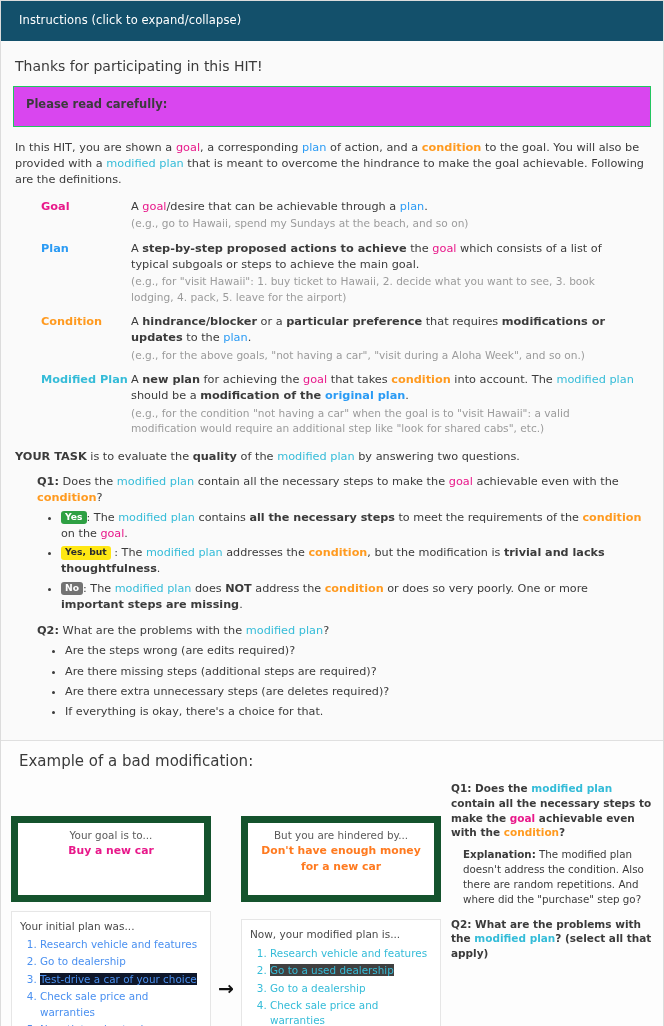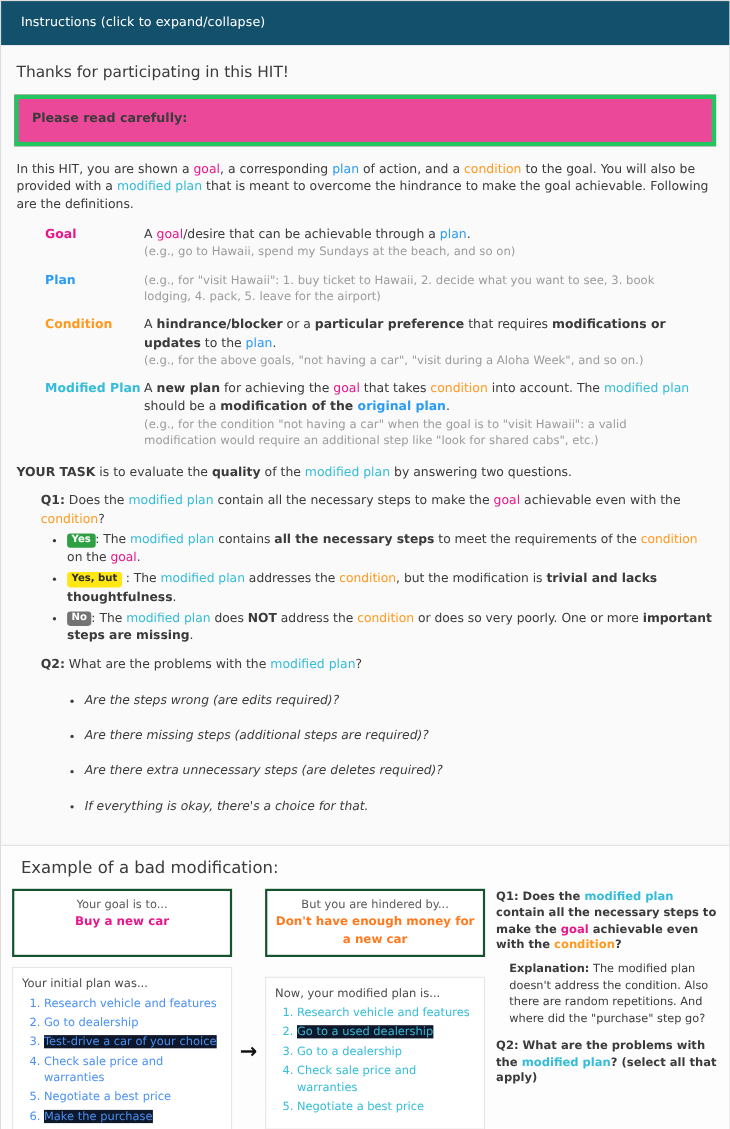--- a/index.html
+++ b/index.html
@@ -23,22 +23,22 @@
     color: #ffffff;
     padding: 11px 14px 12px 18px;
     font-size: 11.5px;
     cursor: pointer;
     letter-spacing: .1px;
   }
   .instr-body { padding: 12px 12px 10px 12px; }
   .thanks { margin: 3px 0 10px 2px; font-size: 14px; }
 
   .read-box {
-    border: 4px solid #22c55e;
-    background: #ec4899;
+    border: 1px solid #22c55e;
+    background: #d946ef;
     padding: 9px 12px 10px 12px;
     margin-bottom: 13px;
   }
   .read-box .rb-title { font-weight: bold; margin-bottom: 3px; font-size: 11.5px; }
   .read-box ul { margin: 4px 0 0 0; padding-left: 22px; }
   .read-box li { margin: 4px 0; font-size: 11.3px; }
 
   .intro { margin: 0 2px 10px 2px; font-size: 11.3px; }
 
   
@@ -52,26 +52,26 @@
   }
   .def-desc { flex: 1 1 auto; padding-right: 14px; font-size: 11.3px; }
   .def-eg { color: #9b9b9b; font-size: 10.6px; display:block; margin-top:1px; }
 
   .task-line { margin: 12px 2px 9px 2px; font-size: 11.3px; }
 
   .qblock { margin-left: 24px; }
   .qblock .qhead { font-size: 11.3px; margin-bottom: 3px; }
   .qblock ul { margin: 2px 0 10px 0; padding-left: 24px; }
   .qblock li { margin: 3px 0; font-size: 11.2px; }
-  .q2list ul li { margin: 16px; font-style: italic; }
+  .q2list ul li { margin: 4px; }
 
   
   .k-goal { color: #e8188a; }
   .k-plan { color: #2b9bf4; }
-  .k-cond { color: #ff9a1f; }
+  .k-cond { color: #ff9a1f; font-weight: bold; }
   .k-mplan { color: #35bcd8; }
   .k-oplan { color: #2b9bf4; }
   b, strong { color: inherit; }
 
   
   .badge {
     display:inline-block;
     border-radius: 3px;
     padding: 0px 4px 1px 4px;
     font-size: 9.2px;
@@ -88,40 +88,40 @@
     border-top: 1px solid #e0e0e0;
     padding: 8px 10px 14px 10px;
     background: #fdfdfd;
   }
   .example-title { font-size: 15px; color:#3b3b3b; margin: 2px 0 8px 8px; font-weight: normal;}
   .ex-cols { display:flex; align-items:flex-start; }
   .ex-left { width: 430px; flex:0 0 430px; }
   .ex-right { flex:1 1 auto; padding-left: 10px; }
 
   .ex-top { display:flex; }
-  .ex-top .cell { border:2px solid #14532d; background:#ffffff; padding:5px 6px 6px 6px; text-align:center; }
+  .ex-top .cell { border:7px solid #14532d; background:#ffffff; padding:5px 6px 20px 6px; text-align:center;margin-top:35px; }
   .ex-top .cell.g { width:200px; flex:0 0 200px; }
   .ex-top .spacer { width:30px; flex:0 0 30px; }
   .ex-top .cell.c { width:200px; flex:0 0 200px; }
   .lbl-small { font-size:10.4px; color:#5a5a5a; }
   .val-goal { font-weight:bold; color:#e8188a; font-size:10.8px; }
   .val-cond { font-weight:bold; color:#ff7a1f; font-size:10.8px; }
 
   .ex-mid { display:flex; align-items:center; margin-top:9px; }
   .plan-card { border:1px solid #e6e6e6; background:#ffffff; padding:7px 8px 9px 8px; min-height:108px; }
   .plan-card.g { width:200px; flex:0 0 200px; }
   .plan-card.c { width:200px; flex:0 0 200px; }
   .arrow-cell { width:30px; flex:0 0 30px; text-align:center; font-size:19px; font-weight:bold; color:#111; }
   .plan-head { font-size:10.5px; color:#4a4a4a; margin-bottom:3px; }
   .plan-card ol { margin:3px 0 0 0; padding-left: 20px; }
   .plan-card ol li { margin:2.5px 0; font-size:10.4px; }
   .ol-blue li { color:#4a90f0; }
   .ol-cyan li { color:#35bcd8; }
   .hl-blue { background:#0f172a; }
-  .hl-cyan { background:#0f172a; }
+  .hl-cyan { background:#404040; }
 
   .ex-q { font-size:10.5px; font-weight:bold; margin-bottom:7px; line-height:1.4;}
   .ex-ans { font-size:10.3px; margin: 0 0 6px 12px; }
   .ex-expl { font-size:10.3px; margin: 0 0 10px 12px; line-height:1.45; }
   .ex-q2 { font-size:10.5px; font-weight:bold; margin-bottom:6px; line-height:1.4;}
 </style>
 </head>
 <body>
 
 <div class="instr-panel">
@@ -141,20 +141,21 @@
       <div class="def-row">
         <div class="def-term k-goal">Goal</div>
         <div class="def-desc">
           <span>A <span class="k-goal">goal</span>/desire that can be achievable through a <span class="k-plan">plan</span>.</span>
           <span class="def-eg">(e.g., go to Hawaii, spend my Sundays at the beach, and so on)</span>
         </div>
       </div>
       <div class="def-row">
         <div class="def-term k-plan">Plan</div>
         <div class="def-desc">
+          <span>A <b>step-by-step proposed actions to achieve</b> the <span class="k-goal">goal</span> which consists of a list of typical subgoals or steps to achieve the main goal.</span>
           <span class="def-eg">(e.g., for "visit Hawaii": 1. buy ticket to Hawaii, 2. decide what you want to see, 3. book lodging, 4. pack, 5. leave for the airport)</span>
         </div>
       </div>
       <div class="def-row">
         <div class="def-term k-cond">Condition</div>
         <div class="def-desc">
           <span>A <b>hindrance/blocker</b> or a <b>particular preference</b> that requires <b>modifications or updates</b> to the <span class="k-plan">plan</span>.</span>
           <span class="def-eg">(e.g., for the above goals, "not having a car", "visit during a Aloha Week", and so on.)</span>
         </div>
       </div>

